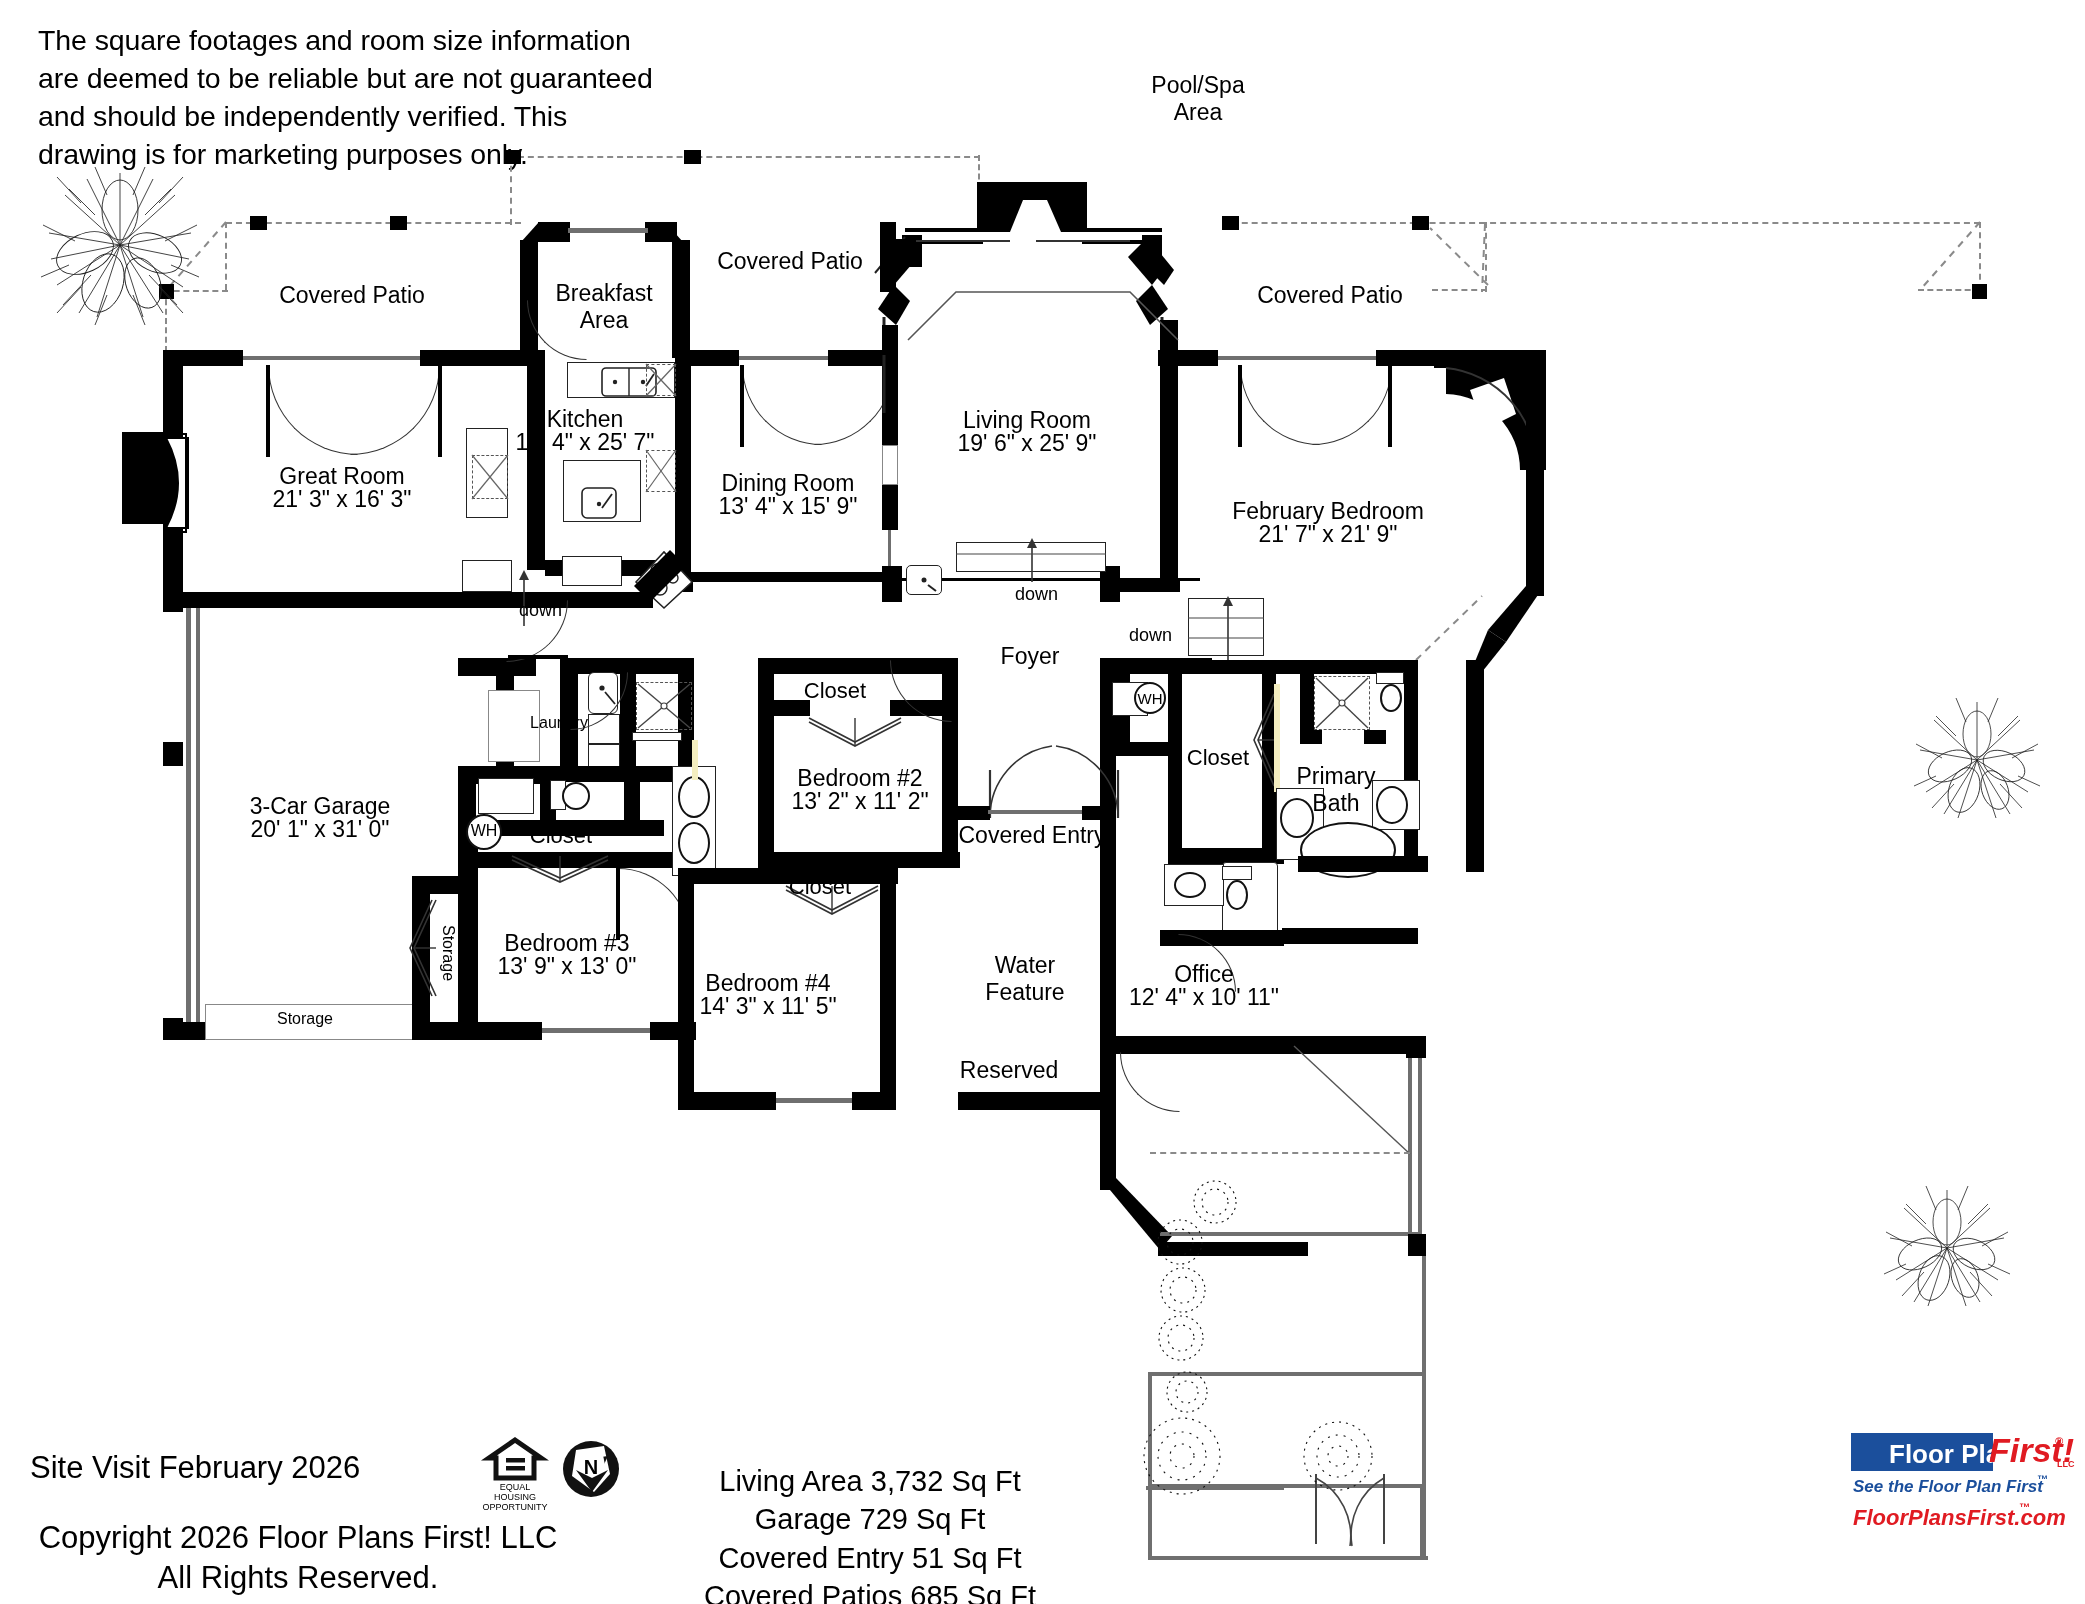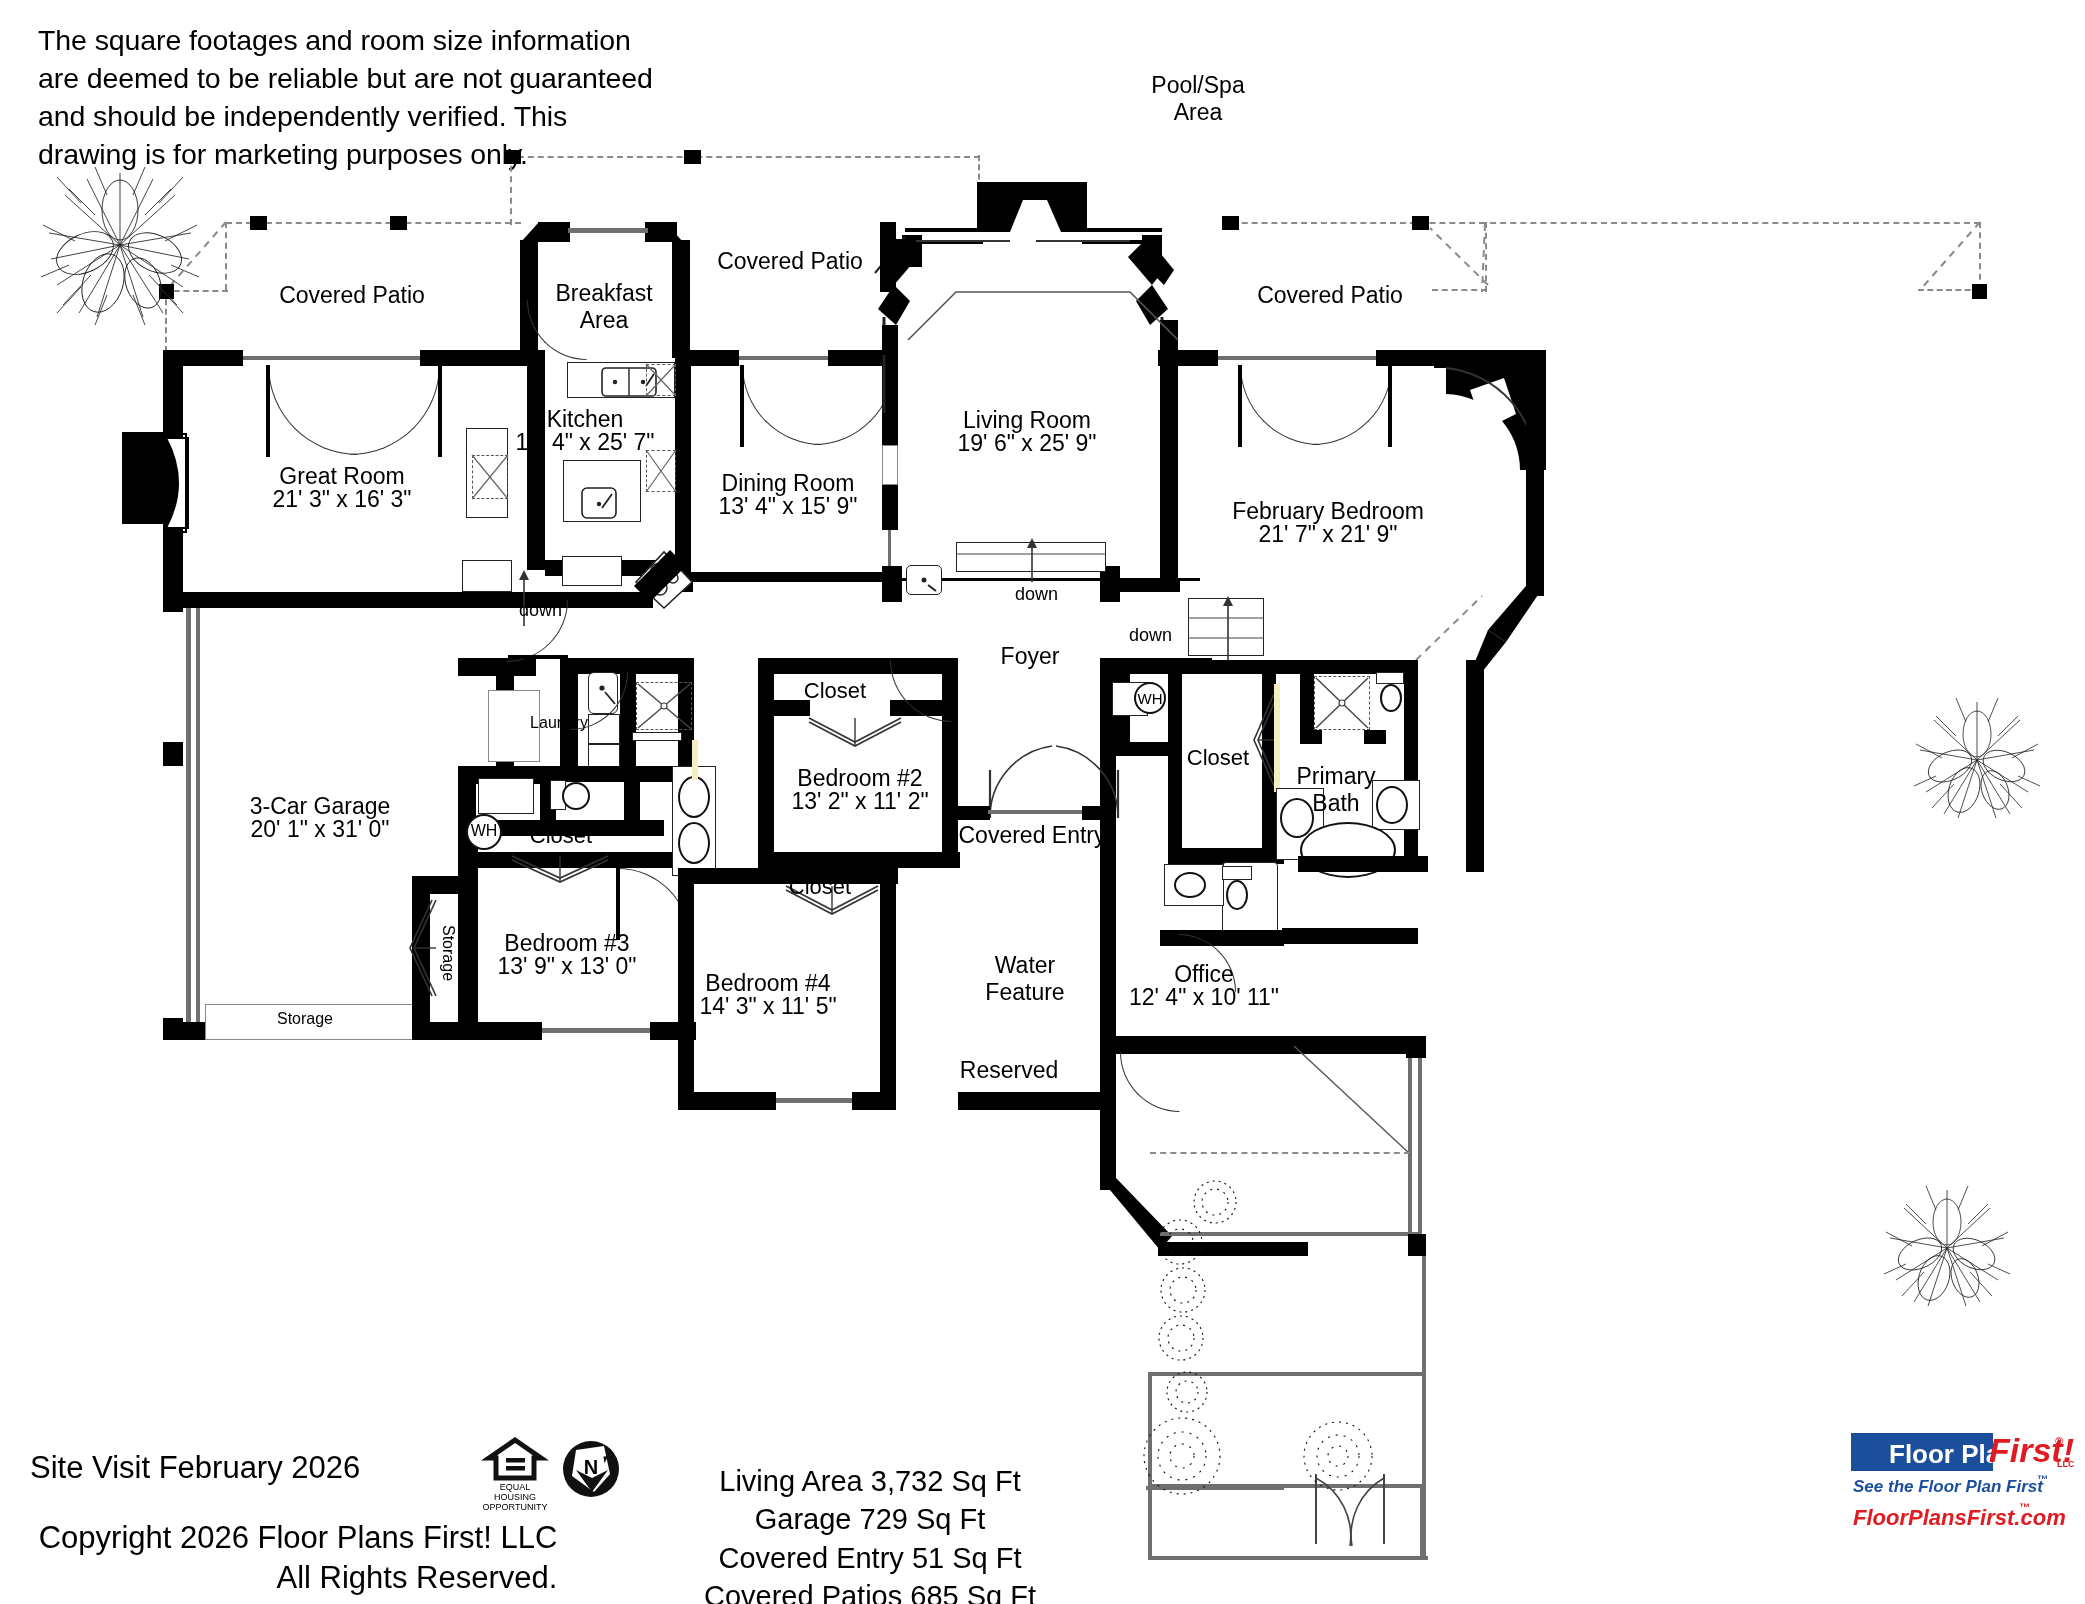--- a/index.html
+++ b/index.html
@@ -14,21 +14,21 @@
   #disclaimer{left:38px;top:22px;font-size:28.5px;line-height:1.33;letter-spacing:-0.1px;}
   #title{left:2040px;top:18px;font-size:52px;text-align:right;transform:translateX(-100%);letter-spacing:-0.5px;}
   .roomname{font-size:23px;}
   .roomdim{font-size:23px;}
   .small{font-size:16px;}
   .tiny{font-size:18px;}
   .vert{writing-mode:vertical-rl;transform:translateX(-50%);}
 
   #sitevisit{left:30px;top:1450px;font-size:31px;}
   #areas{left:870px;top:1462px;font-size:29px;text-align:center;transform:translateX(-50%);line-height:1.32;}
-  #copyright{left:298px;top:1518px;font-size:31px;text-align:right;transform:translateX(-50%);line-height:1.28;}
+  #copyright{left:298px;top:1518px;font-size:31px;text-align:center;transform:translateX(-50%);line-height:1.28;}
   #watermark{left:20px;top:1528px;font-size:44px;color:rgba(0,0,0,0.22);line-height:1.24;white-space:pre;}
 
   
   #scalewrap{position:absolute;left:22px;top:1478px;width:420px;}
   .slabels{position:relative;height:26px;font-size:21px;}
   .slabels span{position:absolute;}
   #sbar{position:relative;width:410px;height:24px;border:1px solid #999;box-sizing:border-box;background:#fff;}
   #sbar .seg{position:absolute;height:11px;}
   .blk{background:#000;}
 

